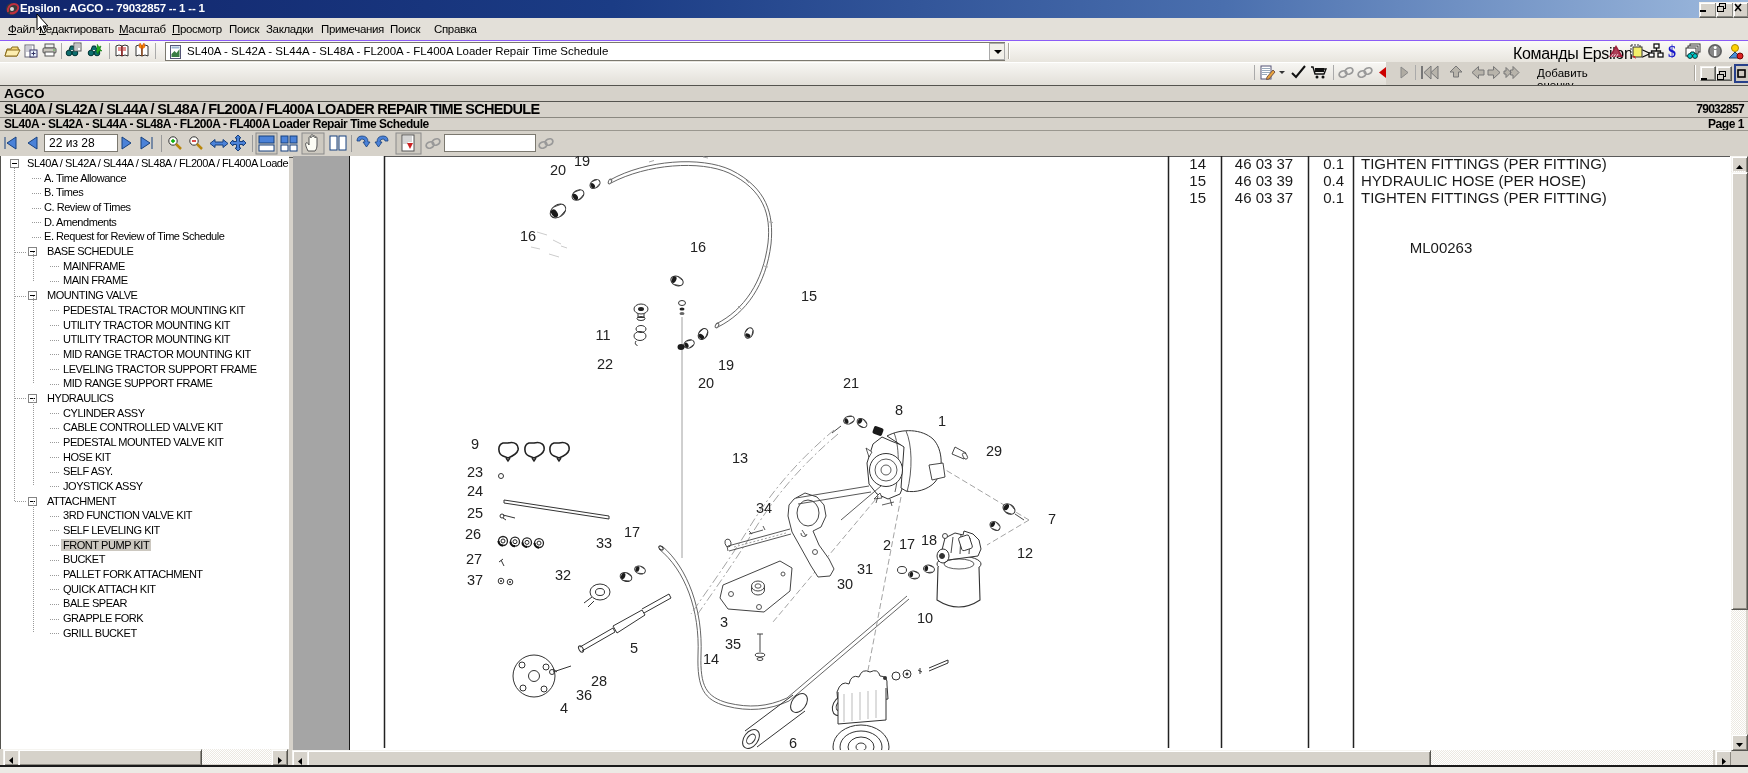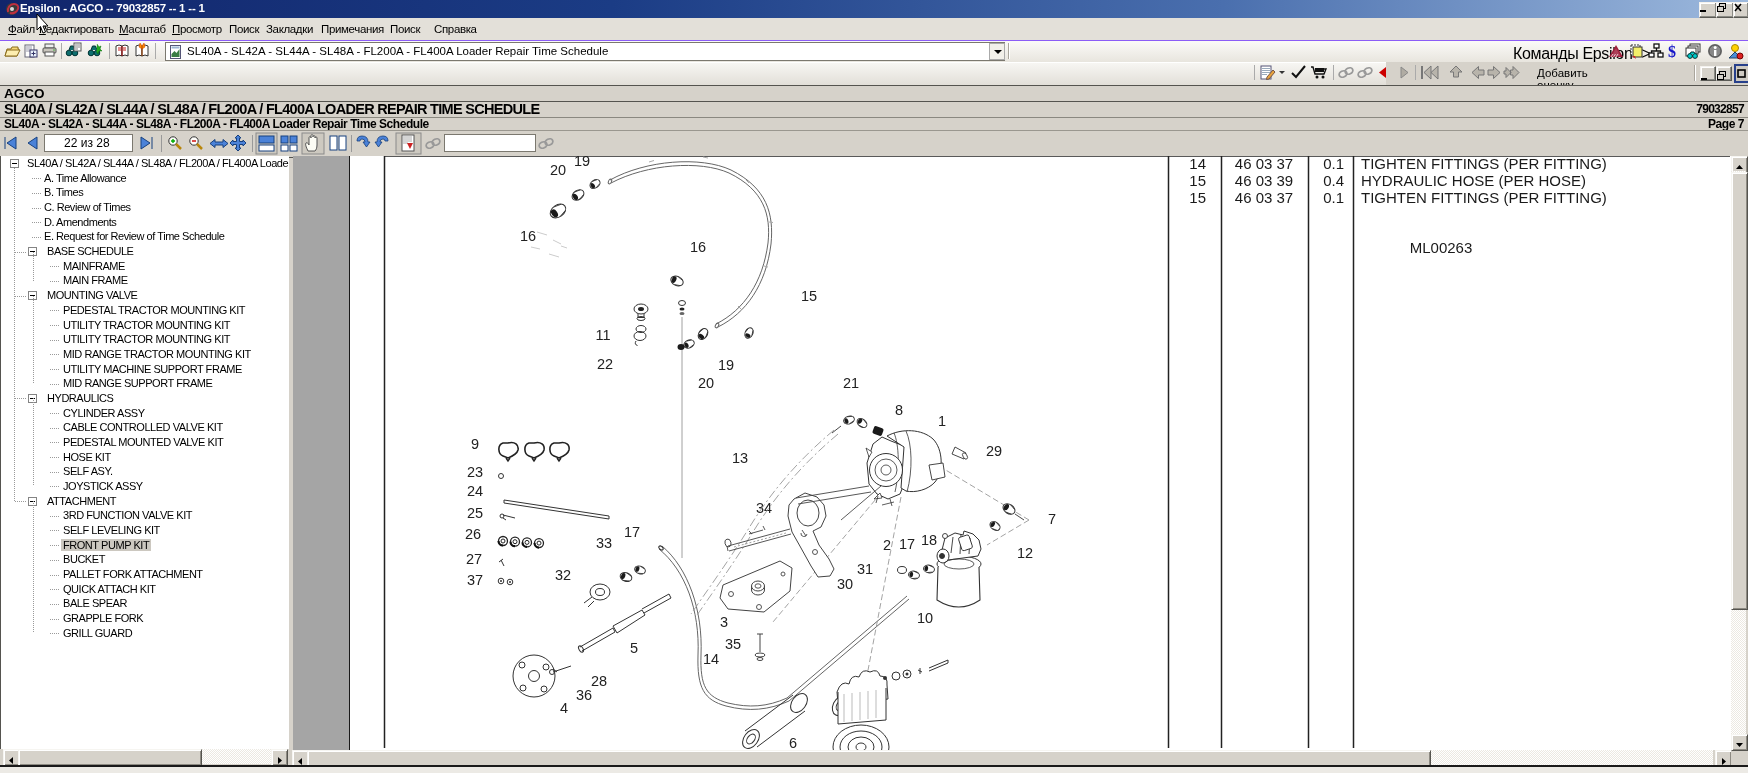--- a/index.html
+++ b/index.html
@@ -8,21 +8,21 @@
 .winbtn{position:absolute;top:2px;width:16px;height:14px;background:#d6d2ca;border:1px solid;border-color:#f4f2ee #5a5a55 #5a5a55 #f4f2ee;box-shadow:inset -1px -1px 0 #8a8a84,inset 1px 1px 0 #fff}
 #menubar{left:0;top:18px;width:1748px;height:22px;background:#e3e0d9;font-size:11.5px;color:#000;border-bottom:4px solid #8b5cf6}
 #menubar span{position:absolute;top:5px;letter-spacing:-0.35px}
 #tb1{left:0;top:41px;width:1748px;height:21px;background:linear-gradient(#fbfaf8,#e8e5de)}
 #tb2{left:0;top:62px;width:1386px;height:22px;background:linear-gradient(#f7f6f3,#e2dfd8);border-top:1px solid #fff;border-bottom:1px solid #b8b4ab}
 .tsep{position:absolute;width:1px;height:16px;background:#a9a59c;box-shadow:1px 0 0 #fff}
 #hd1{left:0;top:85px;width:1748px;height:15px;background:#d6d2ca;border-top:1px solid #55544f;font-size:13.5px;font-weight:bold}
 #hd2{left:0;top:101px;width:1748px;height:15px;background:#d6d2ca;border-top:1px solid #55544f;font-size:14.5px;font-weight:bold;letter-spacing:-0.7px}
 #hd3{left:0;top:117px;width:1748px;height:13px;background:#d6d2ca;border-top:1px solid #8a8880;font-size:12px;font-weight:bold;letter-spacing:-0.45px}
 #navbar{left:0;top:130px;width:1748px;height:26px;background:#d6d2ca;border-top:1px solid #9a978f;border-bottom:1px solid #55544f}
-#pagefield{position:absolute;left:44px;top:3px;width:68px;height:16px;background:#fff;border:1px solid #7b786f;font-size:12px;padding-left:19px;line-height:17px}
+#pagefield{position:absolute;left:44px;top:3px;width:68px;height:16px;background:#fff;border:1px solid #7b786f;font-size:12px;padding-left:4px;line-height:17px}
 #tree{left:0;top:156px;width:288px;height:593px;background:#fff;border-left:1px solid #55544f;overflow:hidden;font-size:11px;color:#000;letter-spacing:-0.45px}
 .trow{position:absolute;white-space:nowrap}
 #graystrip{left:293px;top:156px;width:56px;height:594px;background:#a5a5a5}
 #page{left:349px;top:156px;width:1382px;height:594px;background:#fff;border-left:1px solid #1a1a1a}
 .sb{background:#d6d2ca}
 .sbtn{position:absolute;background:#d6d2ca;border:1px solid;border-color:#f6f5f1 #55544f #55544f #f6f5f1;box-shadow:inset 1px 1px 0 #fff,inset -1px -1px 0 #8d8a82;text-align:center;color:#000}
 .sbtrack{position:absolute;background-image:conic-gradient(#fff 25%,#ece9e2 0 50%,#fff 0 75%,#ece9e2 0);background-size:2px 2px}
 .sbthumb{position:absolute;background:#d6d2ca;border:1px solid;border-color:#f6f5f1 #55544f #55544f #f6f5f1;box-shadow:inset 1px 1px 0 #fff,inset -1px -1px 0 #8d8a82}
 #statusband{left:0;top:765px;width:1748px;height:8px;background:#eceae5;border-top:2px solid #1a1a1a}
 </style></head>
@@ -213,21 +213,21 @@
 </div>
 <div class="abs" id="hd1">
     <span style="position:absolute;left:4px;top:0px">AGCO</span>
   </div>
 <div class="abs" id="hd2">
     <span style="position:absolute;left:4px;top:-1px;letter-spacing:-0.7px">SL40A / SL42A / SL44A / SL48A / FL200A / FL400A LOADER REPAIR TIME SCHEDULE</span>
     <span style="position:absolute;right:4px;top:0;font-size:12px">79032857</span>
   </div>
 <div class="abs" id="hd3">
     <span style="position:absolute;left:4px;top:-1px">SL40A - SL42A - SL44A - SL48A - FL200A - FL400A Loader Repair Time Schedule</span>
-    <span style="position:absolute;right:4px;top:-1px">Page 7</span>
+    <span style="position:absolute;right:4px;top:-1px">Page 1</span>
   </div>
 <div class="abs" id="navbar">
  <svg class="abs" style="left:0;top:0" width="600" height="25" viewBox="0 0 600 25">
       <path d="M5 6 v12 M16 6 L7 12 L16 18 Z" fill="#4b82d8" stroke="#17407e" stroke-width="1"></path>
 <path d="M37 6 L28 12 L37 18 Z" fill="#4b82d8" stroke="#17407e" stroke-width="1"></path>
 <path d="M122 6 L131 12 L122 18 Z" fill="#4b82d8" stroke="#17407e" stroke-width="1"></path>
 <path d="M141 6 L150 12 L141 18 Z M152 6 v12" fill="#4b82d8" stroke="#17407e" stroke-width="1"></path>
 <rect x="161" y="4" width="1" height="17" fill="#999"></rect>
 <g transform="translate(168,5)">
         <circle cx="5" cy="5" r="4.2" fill="#fdfdfa" stroke="#333"></circle>
@@ -308,21 +308,21 @@
 <div class="trow" style="left:46px;top:133.1px">MOUNTING VALVE</div>
 <div class="abs" style="left:49px;top:154px;width:10px;background-image:repeating-linear-gradient(90deg,#9a9a9a 0 1px,transparent 1px 2px);height:1px"></div>
 <div class="trow" style="left:62px;top:147.8px">PEDESTAL TRACTOR MOUNTING KIT</div>
 <div class="abs" style="left:49px;top:169px;width:10px;background-image:repeating-linear-gradient(90deg,#9a9a9a 0 1px,transparent 1px 2px);height:1px"></div>
 <div class="trow" style="left:62px;top:162.5px">UTILITY TRACTOR MOUNTING KIT</div>
 <div class="abs" style="left:49px;top:184px;width:10px;background-image:repeating-linear-gradient(90deg,#9a9a9a 0 1px,transparent 1px 2px);height:1px"></div>
 <div class="trow" style="left:62px;top:177.2px">UTILITY TRACTOR MOUNTING KIT</div>
 <div class="abs" style="left:49px;top:198px;width:10px;background-image:repeating-linear-gradient(90deg,#9a9a9a 0 1px,transparent 1px 2px);height:1px"></div>
 <div class="trow" style="left:62px;top:191.8px">MID RANGE TRACTOR MOUNTING KIT</div>
 <div class="abs" style="left:49px;top:213px;width:10px;background-image:repeating-linear-gradient(90deg,#9a9a9a 0 1px,transparent 1px 2px);height:1px"></div>
-<div class="trow" style="left:62px;top:206.5px">UTILITY MACHINE SUPPORT FRAME</div>
+<div class="trow" style="left:62px;top:206.5px">LEVELING TRACTOR SUPPORT FRAME</div>
 <div class="abs" style="left:49px;top:228px;width:10px;background-image:repeating-linear-gradient(90deg,#9a9a9a 0 1px,transparent 1px 2px);height:1px"></div>
 <div class="trow" style="left:62px;top:221.2px">MID RANGE SUPPORT FRAME</div>
 <div class="abs" style="left:14px;top:242px;width:12px;background-image:repeating-linear-gradient(90deg,#9a9a9a 0 1px,transparent 1px 2px);height:1px"></div>
 <svg class="abs" style="left:27px;top:237.9px" width="9" height="9" viewBox="0 0 9 9">
       <rect x="0.5" y="0.5" width="8" height="8" fill="#fff" stroke="#848484"></rect>
       <line x1="2" y1="4.5" x2="7" y2="4.5" stroke="#000"></line>
     </svg>
 <div class="trow" style="left:46px;top:235.9px">HYDRAULICS</div>
 <div class="abs" style="left:49px;top:257px;width:10px;background-image:repeating-linear-gradient(90deg,#9a9a9a 0 1px,transparent 1px 2px);height:1px"></div>
 <div class="trow" style="left:62px;top:250.6px">CYLINDER ASSY</div>
@@ -352,21 +352,21 @@
 <div class="trow" style="left:62px;top:397.4px">BUCKET</div>
 <div class="abs" style="left:49px;top:419px;width:10px;background-image:repeating-linear-gradient(90deg,#9a9a9a 0 1px,transparent 1px 2px);height:1px"></div>
 <div class="trow" style="left:62px;top:412.0px">PALLET FORK ATTACHMENT</div>
 <div class="abs" style="left:49px;top:433px;width:10px;background-image:repeating-linear-gradient(90deg,#9a9a9a 0 1px,transparent 1px 2px);height:1px"></div>
 <div class="trow" style="left:62px;top:426.7px">QUICK ATTACH KIT</div>
 <div class="abs" style="left:49px;top:448px;width:10px;background-image:repeating-linear-gradient(90deg,#9a9a9a 0 1px,transparent 1px 2px);height:1px"></div>
 <div class="trow" style="left:62px;top:441.4px">BALE SPEAR</div>
 <div class="abs" style="left:49px;top:463px;width:10px;background-image:repeating-linear-gradient(90deg,#9a9a9a 0 1px,transparent 1px 2px);height:1px"></div>
 <div class="trow" style="left:62px;top:456.1px">GRAPPLE FORK</div>
 <div class="abs" style="left:49px;top:477px;width:10px;background-image:repeating-linear-gradient(90deg,#9a9a9a 0 1px,transparent 1px 2px);height:1px"></div>
-<div class="trow" style="left:62px;top:470.8px">GRILL GUARD</div>
+<div class="trow" style="left:62px;top:470.8px">GRILL BUCKET</div>
 <div class="abs" style="left:13px;top:12px;height:333px;background-image:repeating-linear-gradient(#9a9a9a 0 1px,transparent 1px 2px);width:1px"></div>
 <div class="abs" style="left:32px;top:96px;height:29px;background-image:repeating-linear-gradient(#9a9a9a 0 1px,transparent 1px 2px);width:1px"></div>
 <div class="abs" style="left:32px;top:140px;height:88px;background-image:repeating-linear-gradient(#9a9a9a 0 1px,transparent 1px 2px);width:1px"></div>
 <div class="abs" style="left:32px;top:242px;height:88px;background-image:repeating-linear-gradient(#9a9a9a 0 1px,transparent 1px 2px);width:1px"></div>
 <div class="abs" style="left:32px;top:345px;height:132px;background-image:repeating-linear-gradient(#9a9a9a 0 1px,transparent 1px 2px);width:1px"></div>
 </div>
 <div class="abs" id="graystrip"></div>
 <div class="abs" id="page"><svg width="1382" height="594" viewBox="349 156 1382 594">
 <line x1="383" y1="156" x2="1729" y2="156" stroke="#222" stroke-width="1.5"></line>
 <line x1="383.5" y1="156" x2="383.5" y2="748" stroke="#222" stroke-width="1.5"></line>

